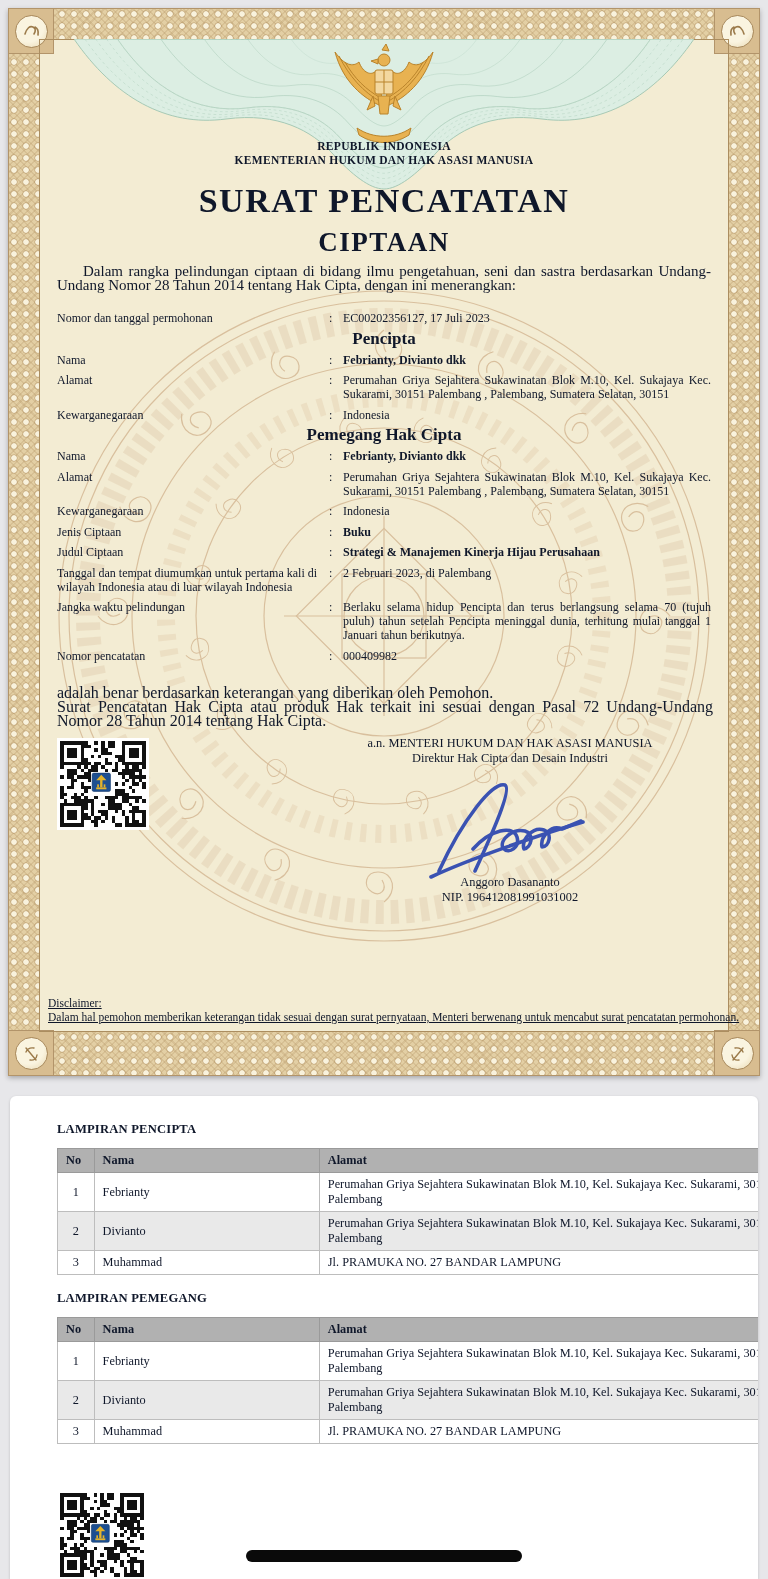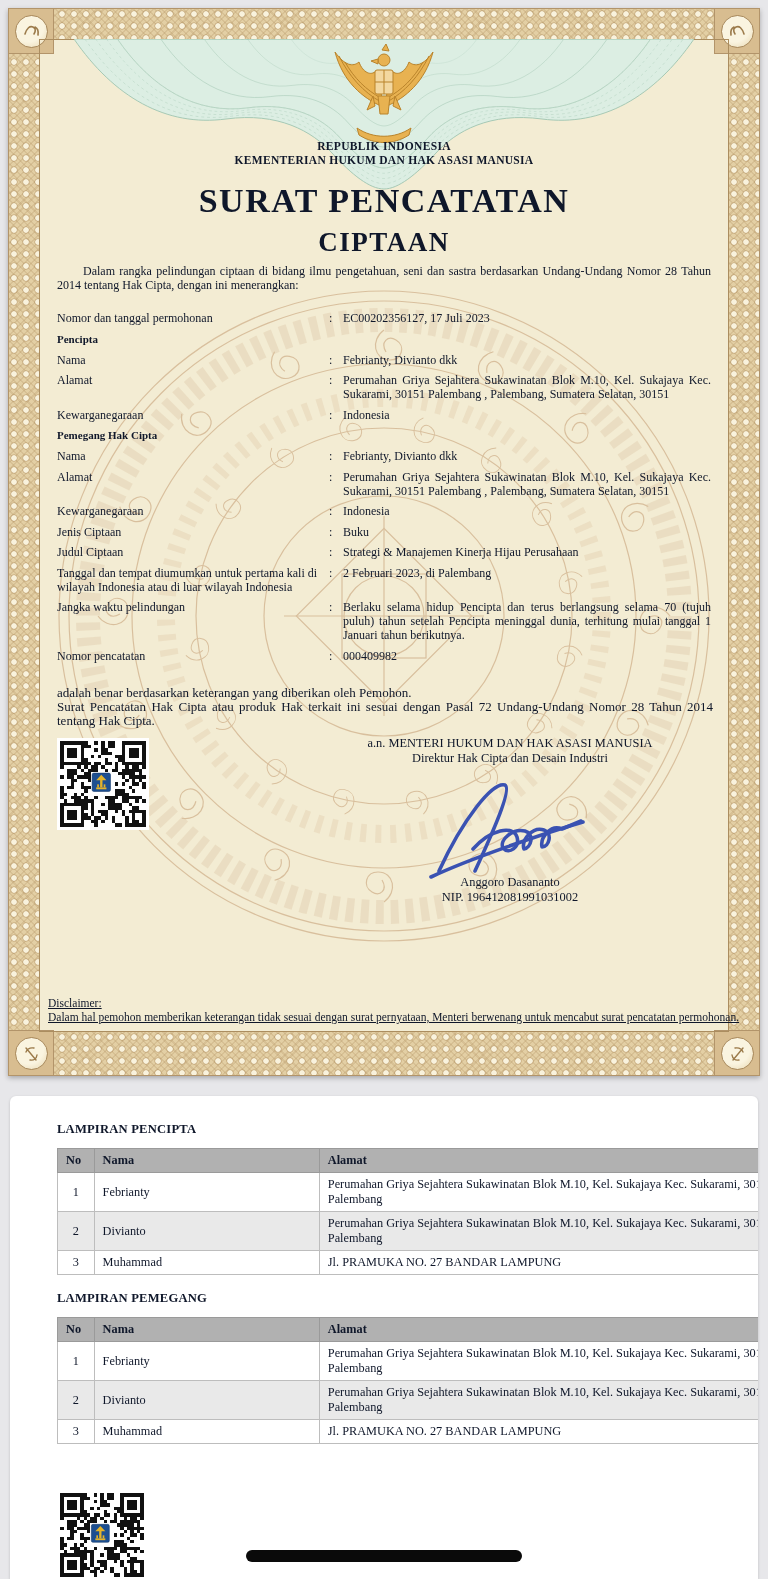--- a/index.html
+++ b/index.html
@@ -29,32 +29,32 @@
   .guilloche{position:absolute;left:66px;top:31px;width:620px;height:152px;}
   .garuda{position:absolute;left:321px;top:36px;width:110px;height:104px;}
   .watermark{position:absolute;left:46px;top:278px;width:660px;height:660px;opacity:.5;}
 
   .c-text{position:absolute;left:40px;right:40px;text-align:center;font-weight:bold;}
   .hdr1{top:132px;font-size:11.5px;letter-spacing:.3px;}
   .hdr2{top:146px;font-size:11.5px;letter-spacing:.3px;}
   .title1{top:174px;font-size:34px;letter-spacing:1.5px;}
   .title2{top:219px;font-size:27px;letter-spacing:1.5px;}
 
-  .intro{position:absolute;left:49px;top:256px;width:654px;margin:0;font-size:12px;line-height:14.2px;
+  .intro{position:absolute;left:49px;top:256px;width:654px;margin:0;font-size:15px;line-height:14.2px;
          text-align:justify;text-indent:26px;}
 
   .fields{position:absolute;left:49px;top:303px;width:654px;}
   .frow{display:grid;grid-template-columns:272px 14px 1fr;margin-bottom:6.5px;font-size:12px;line-height:14px;}
   .frow .flabel{padding-right:6px;}
   .frow .fcolon{text-align:left;}
   .frow .fvalue{text-align:justify;}
-  .frow .fvalue.b{font-weight:normal;text-align:left;}
-  .srow{font-size:11px;line-height:14px;font-weight:bold;margin:4px 0 7px 0;}
-
-  .closing{position:absolute;left:49px;top:678px;width:656px;font-size:13px;line-height:14.2px;}
+  .frow .fvalue.b{font-weight:bold;text-align:left;}
+  .srow{font-size:17px;line-height:14px;font-weight:bold;margin:4px 0 7px 0;text-align:center;}
+
+  .closing{position:absolute;left:49px;top:678px;width:656px;font-size:16px;line-height:14.2px;}
   .closing p{margin:0;text-align:justify;}
 
   .qr{position:absolute;background:#fff;}
   .qr1{left:49px;top:730px;width:92px;height:92px;}
   .qr2{left:47px;top:394px;width:90px;height:90px;}
 
   .signblock{position:absolute;left:340px;top:728px;width:324px;text-align:center;font-size:12.4px;line-height:14.5px;}
   .sig-svg{display:block;margin:2px auto -6px auto;width:170px;height:112px;}
   .signer-name{margin-top:2px;}
 

